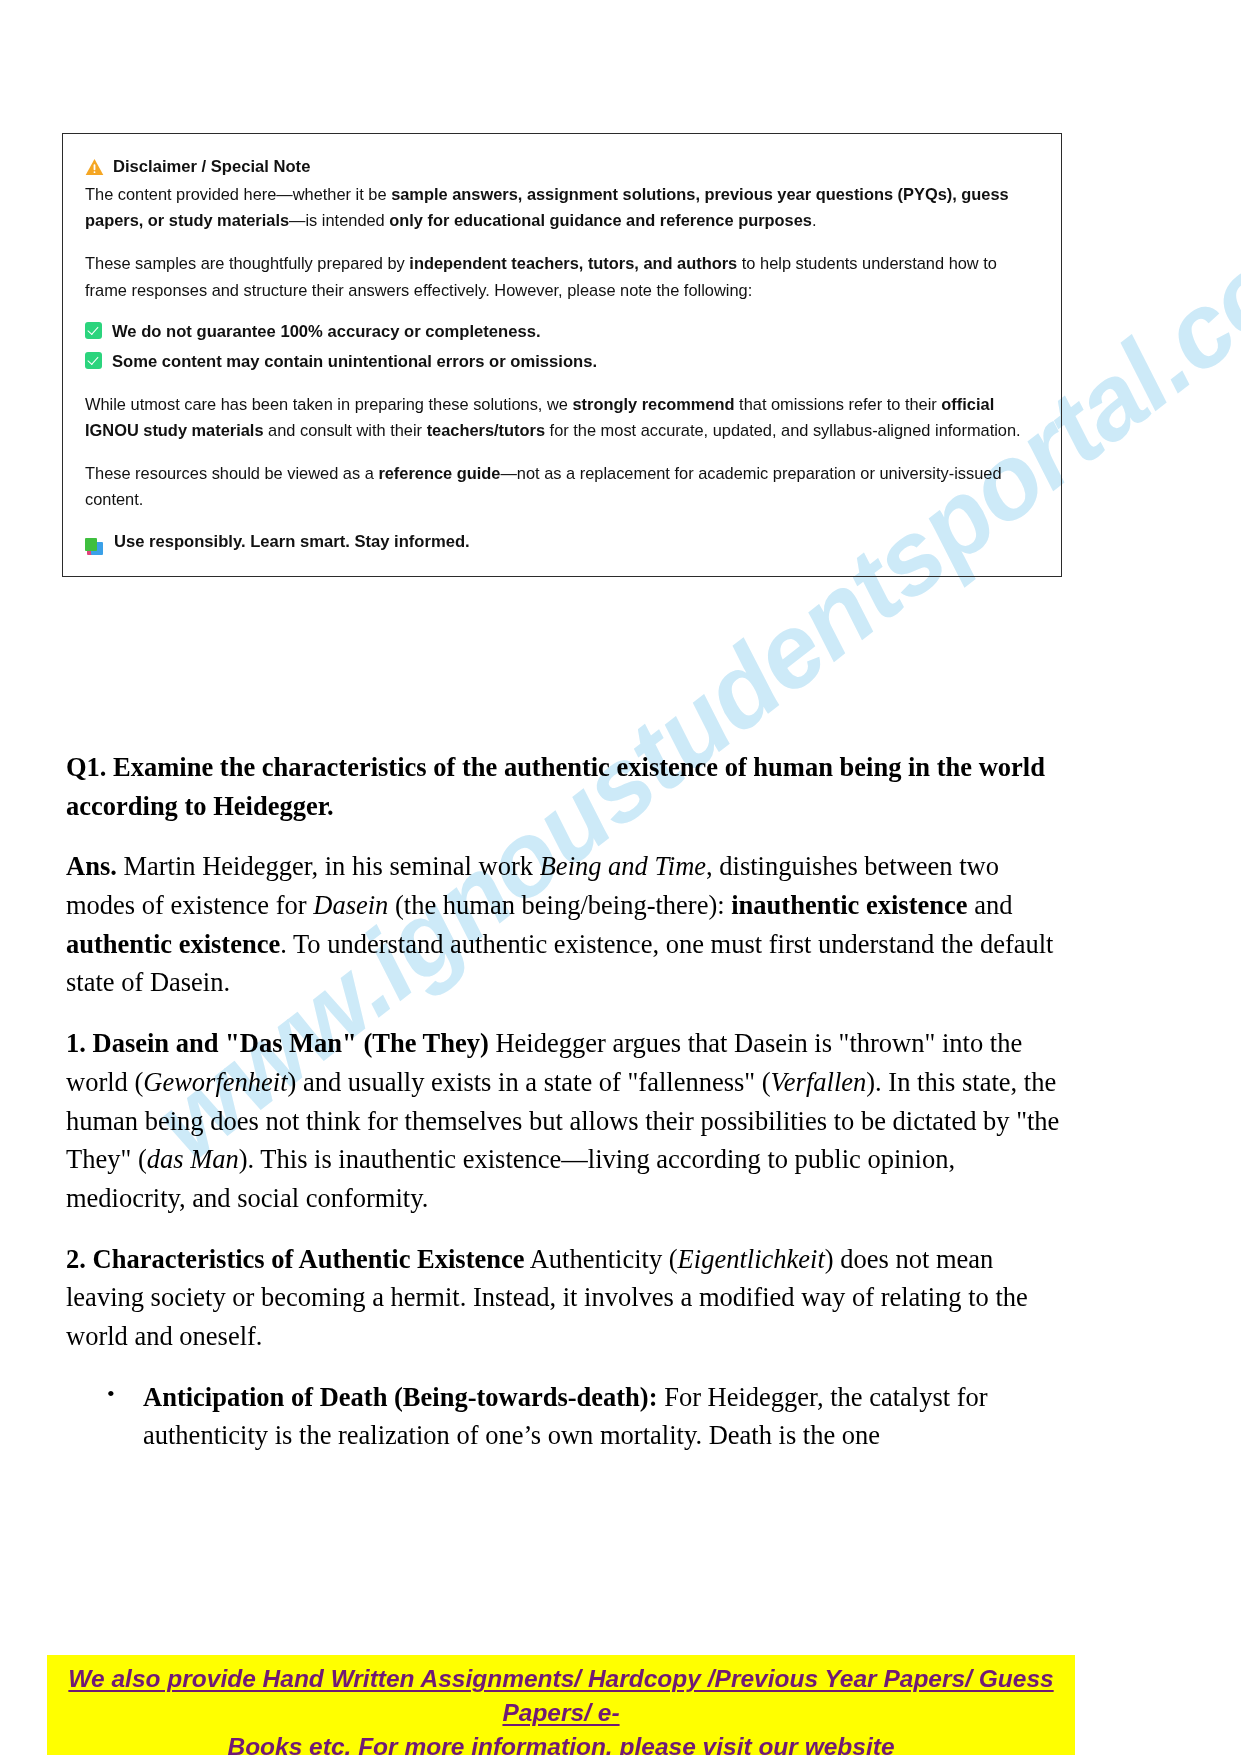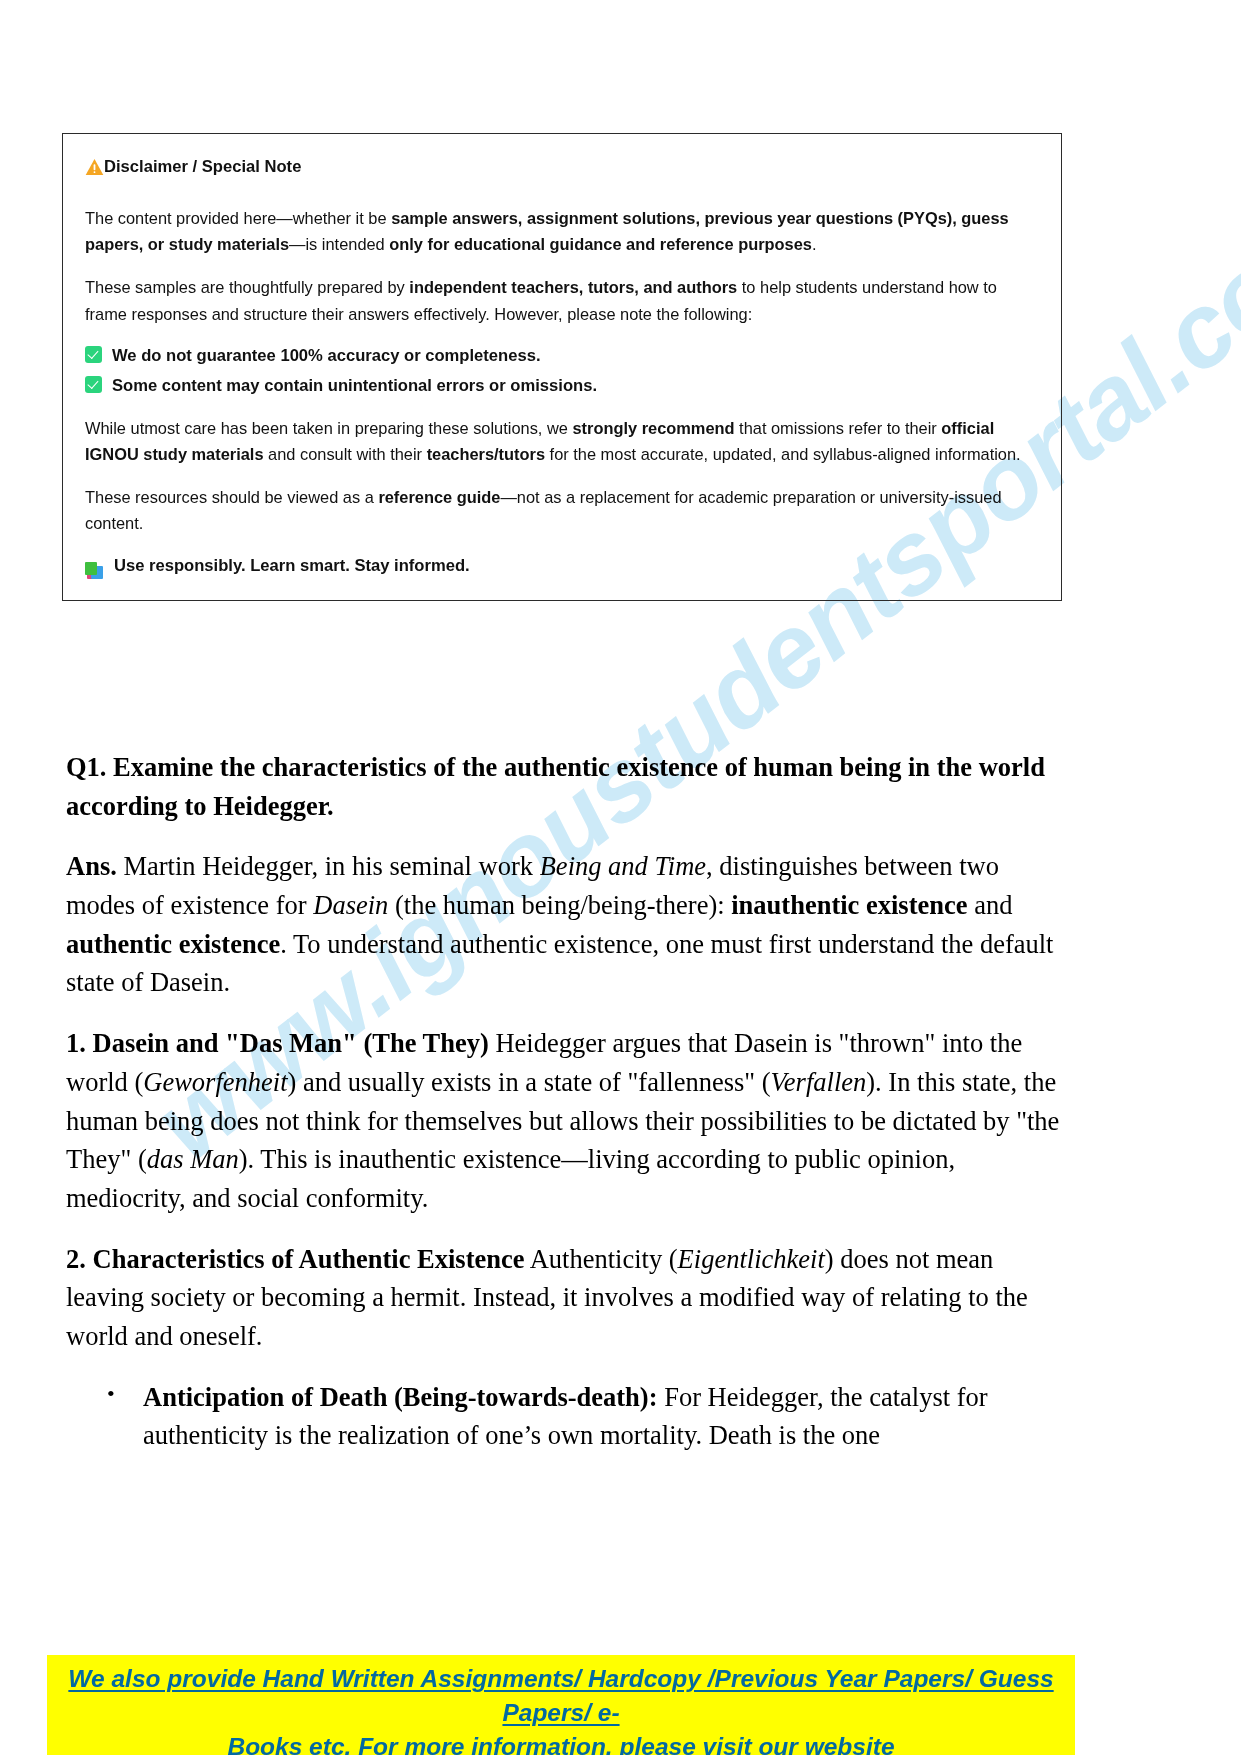--- a/index.html
+++ b/index.html
@@ -62,24 +62,24 @@
     padding: 20px 22px 20px 22px;
     font-family: "Liberation Sans", sans-serif;
     font-size: 16.4px;
     line-height: 1.62;
     color: #111111;
     z-index: 10;
   }
   .disclaimer-title {
     display: flex;
     align-items: center;
-    gap: 0;
+    gap: 9px;
     font-weight: 700;
     font-size: 16.6px;
-    margin: 0 0 24px 0;
+    margin: 0 0 0 0;
   }
   .warn-icon {
     display: inline-block;
     width: 19px;
     height: 18px;
     position: relative;
     flex: 0 0 auto;
   }
   .warn-icon svg { display: block; }
 
@@ -202,21 +202,21 @@
     padding: 7px 10px 9px 10px;
     text-align: center;
     z-index: 12;
   }
   .footer-line {
     font-family: "Liberation Sans", sans-serif;
     font-style: italic;
     font-weight: 700;
     font-size: 24.5px;
     line-height: 1.38;
-    color: #0369a1;
+    color: #701a75;
     text-decoration: underline;
     text-decoration-thickness: 2px;
     text-underline-offset: 3px;
   }
 </style>
 </head>
 <body>
 
 <div class="page">
 

